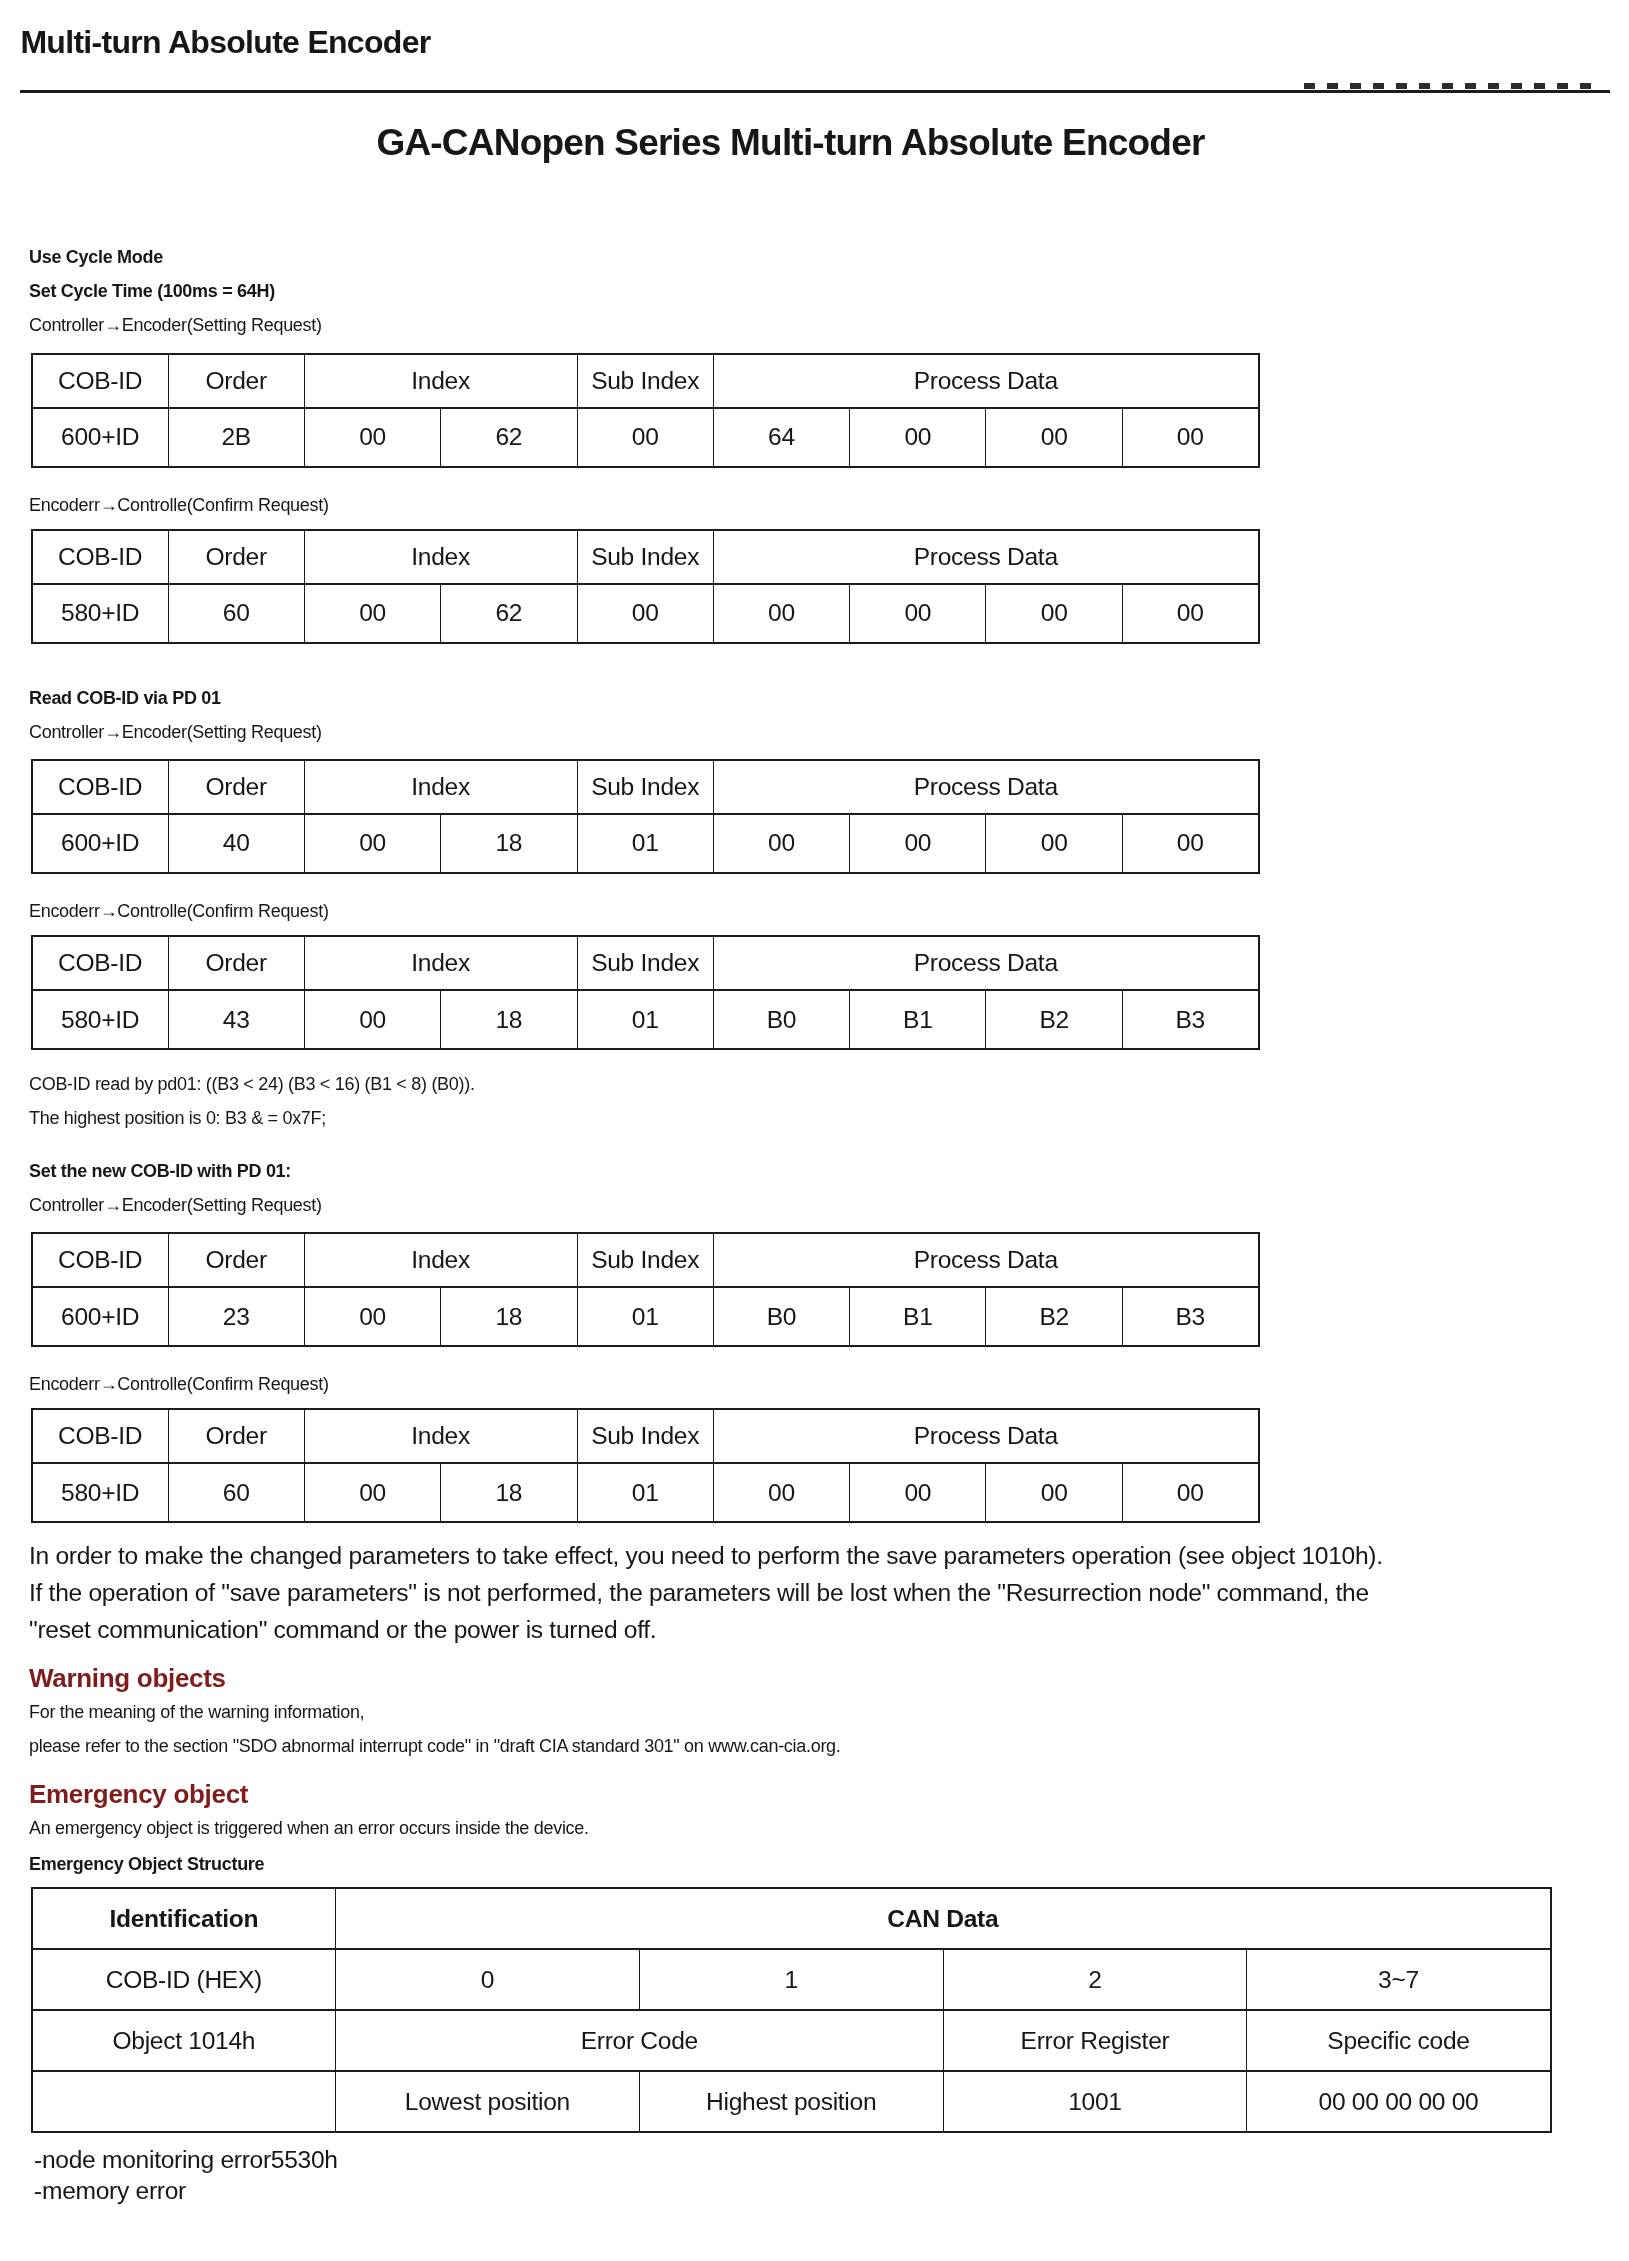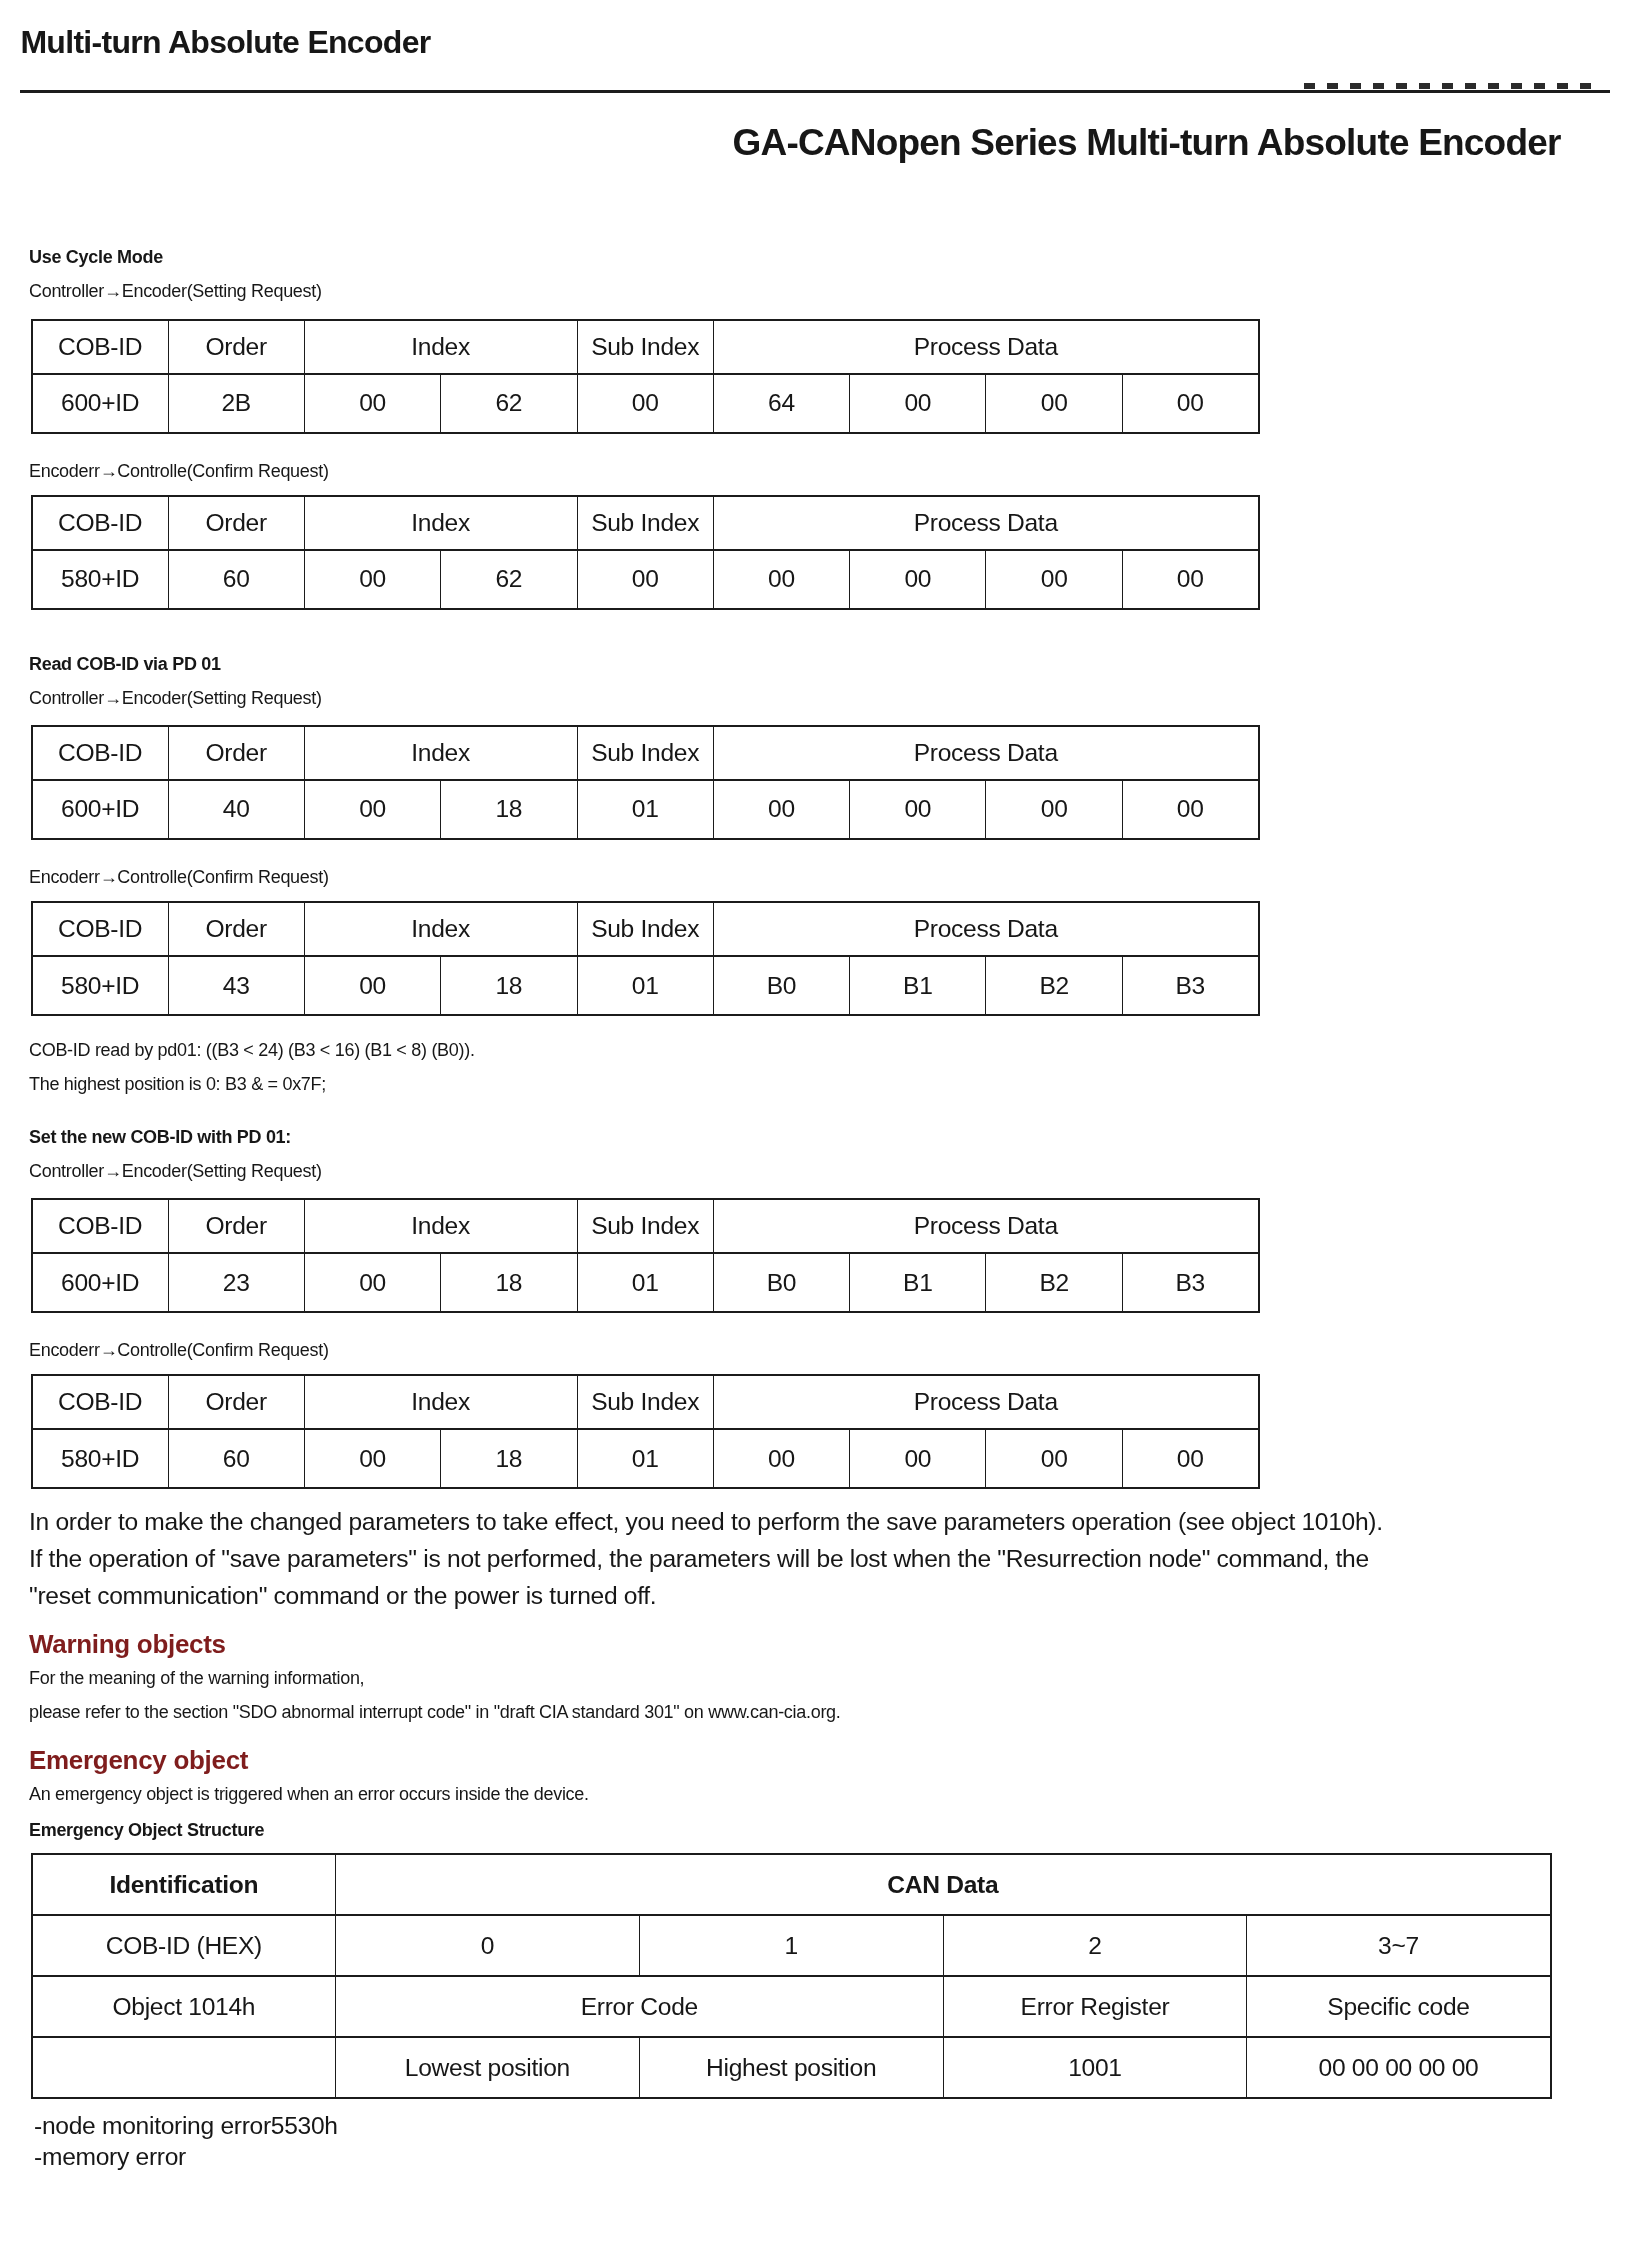--- a/index.html
+++ b/index.html
@@ -14,21 +14,21 @@
 
   
   .hdr { padding:24px 20.4px 0 20.4px; position:relative; }
   .page-title { font-size:32px; font-weight:bold; letter-spacing:-0.7px; }
   .hrule { height:3.4px; background:#1c1c1c; margin-top:29px; }
   .brand-marks {
     position:absolute; right:34px; top:83px; width:292px; height:6px;
     background:repeating-linear-gradient(90deg,#2b2b2b 0 11px,transparent 11px 23px);
   }
   .doc-title {
-    text-align:right; font-size:37px; font-weight:bold;
+    text-align:center; font-size:37px; font-weight:bold;
     letter-spacing:-0.8px; margin:29px 49px 0 0;
   }
 
   
   .content { padding:0 25.5px 0 29px; }
   .line  { font-size:18px; line-height:34px; }
   .b     { font-weight:bold; }
   .red   { color:#7f1d1d; font-size:26px; }
   .para  { font-size:24.6px; line-height:37px; }
   .foot  { font-size:24.6px; line-height:31px; padding-left:5.1px; }
@@ -78,20 +78,21 @@
   <div class="hdr">
     <div class="page-title">Multi-turn Absolute Encoder</div>
     <div class="brand-marks"></div>
     <div class="hrule"></div>
     <div class="doc-title">GA-CANopen Series Multi-turn Absolute Encoder</div>
   </div>
 
   <div class="content">
 
     <div class="line b mt90">Use Cycle Mode</div>
+    <div class="line b">Set Cycle Time (100ms = 64H)</div>
     <div class="line">Controller→Encoder(Setting Request)</div>
 
     <table class="sdo mt12">
       <tbody>
           <tr class="thead">
         <td>COB-ID</td>
         <td>Order</td>
         <td colspan="2">Index</td>
         <td>Sub Index</td>
         <td colspan="4">Process Data</td>

